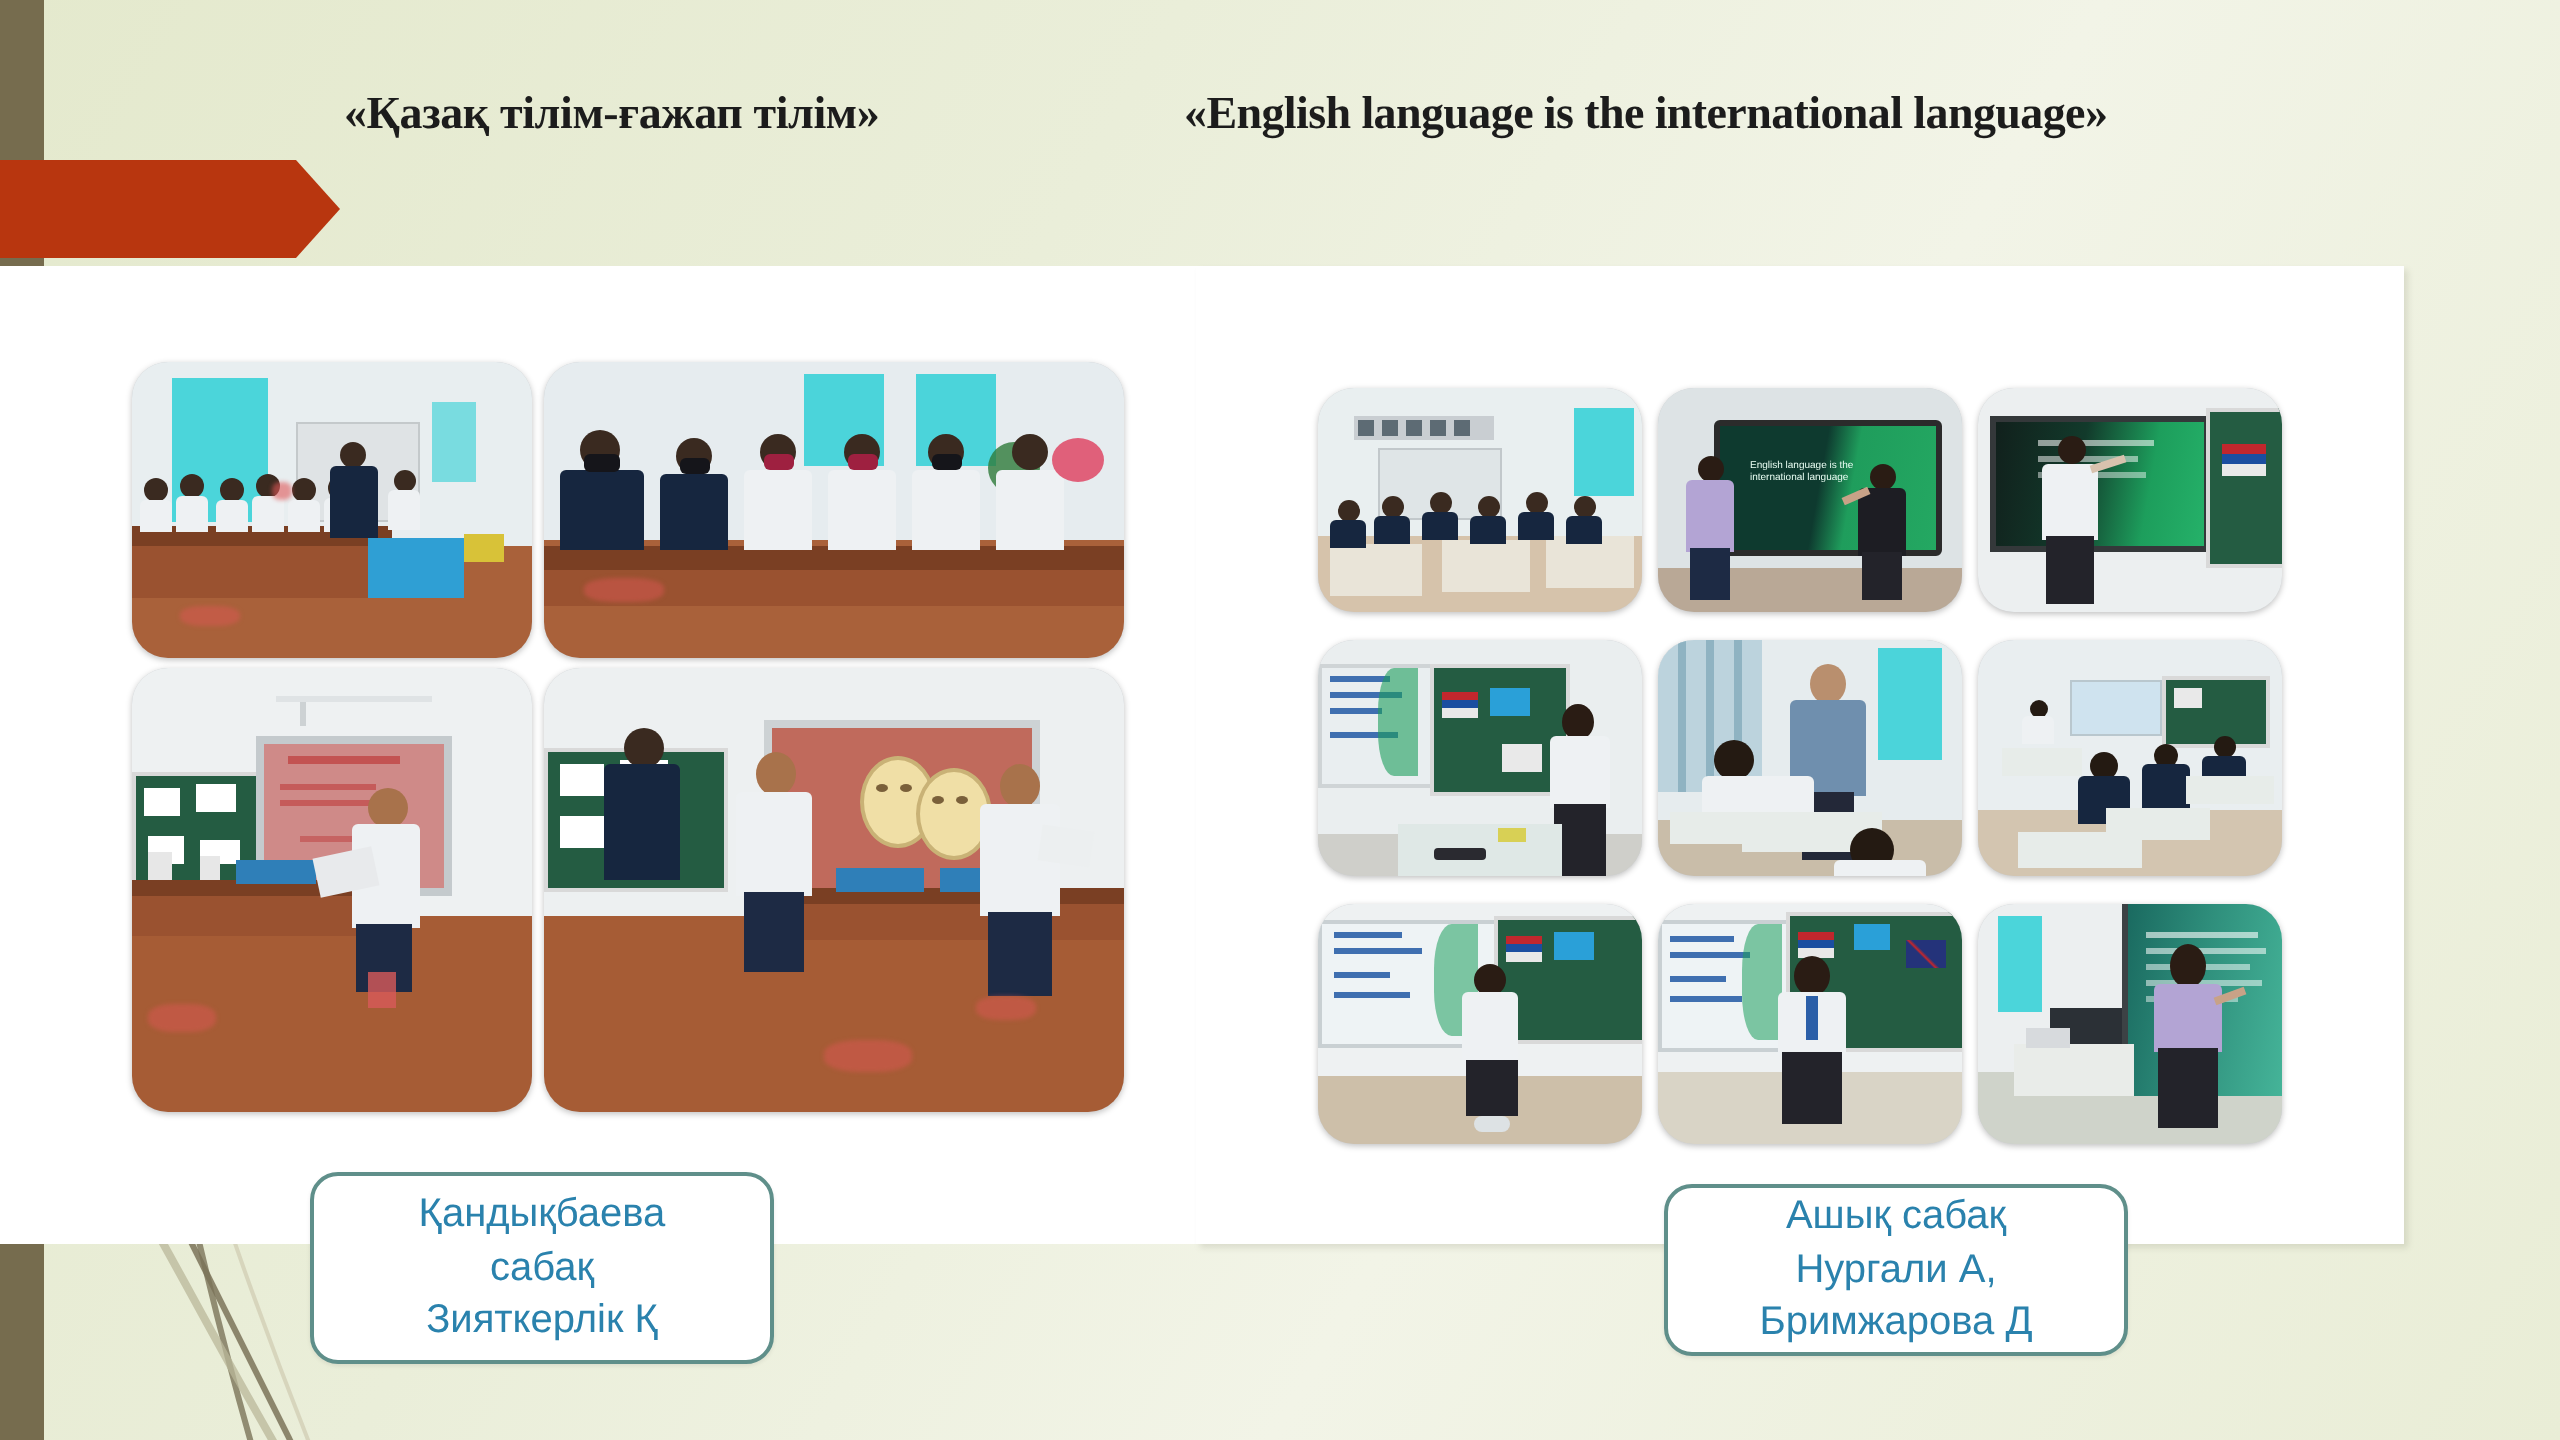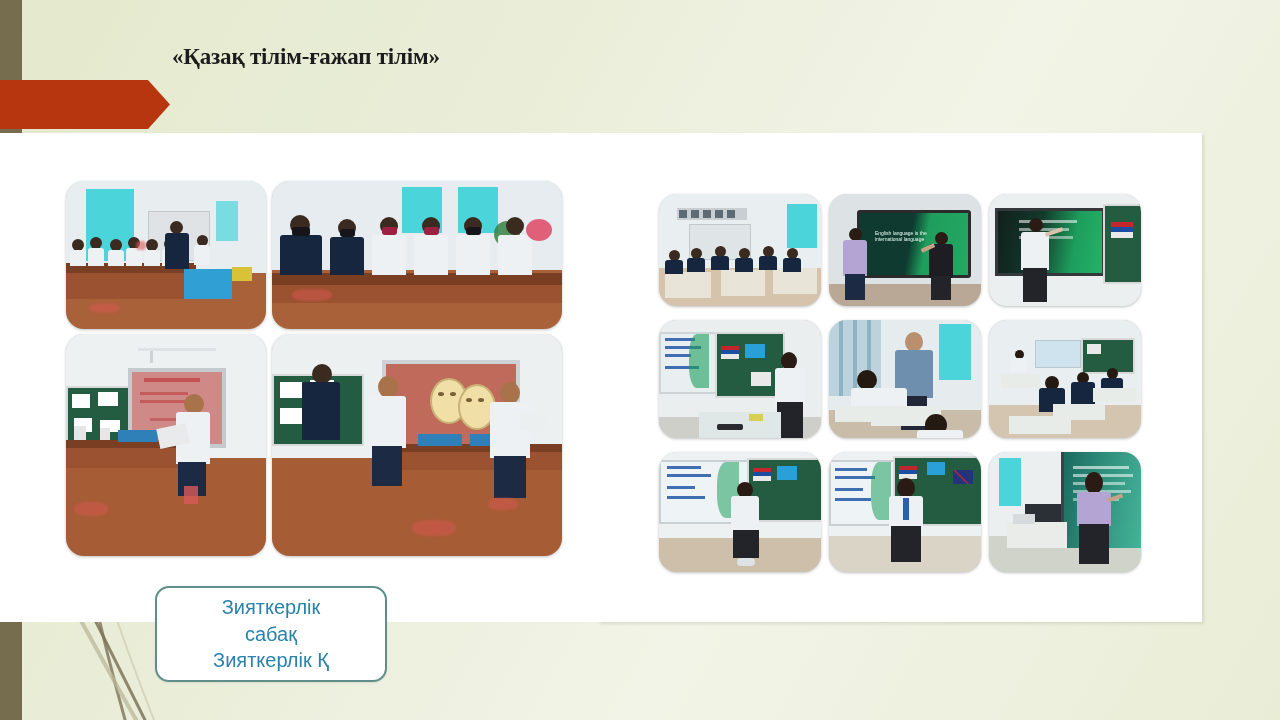--- a/index.html
+++ b/index.html
@@ -116,20 +116,21 @@
     <path d="M52 -10 C 82 40, 108 92, 142 150" stroke="#b9b79a" stroke-width="4" fill="none" opacity=".75"></path>
     <path d="M100 -10 C 118 45, 136 95, 158 150" stroke="#cfcbb0" stroke-width="2" fill="none" opacity=".7"></path>
   </svg>
 
   <svg class="red-arrow" viewBox="0 0 170 49" preserveAspectRatio="none">
     <polygon points="0,0 148,0 170,24.5 148,49 0,49" fill="#b8360f"></polygon>
   </svg>
 
   <div class="title-row">
     <div class="title-kaz">«Қазақ тілім-ғажап тілім»</div>
+    <div class="title-eng">«English language is the international language»</div>
   </div>
 
   <div class="panel-left"></div>
 
   <div class="photo" style="left:66px;top:181px;width:200px;height:148px;">
     <div class="scene">
       <div class="wall"></div>
       <div class="floor" style="background:#a9613a;"></div>
       <div class="window-teal" style="left:20px;top:8px;width:48px;height:72px;"></div>
       <div class="window-teal" style="left:150px;top:20px;width:22px;height:40px;opacity:.6;"></div>
@@ -450,19 +451,24 @@
       <div class="desk-light" style="left:18px;top:70px;width:60px;height:26px;background:#e9ece9;"></div>
       <div style="position:absolute;left:24px;top:62px;width:22px;height:10px;background:#d7dadd;"></div>
       <div class="head" style="left:96px;top:20px;width:18px;height:22px;background:#2a1c14;"></div>
       <div class="body-lav" style="left:88px;top:40px;width:34px;height:34px;"></div>
       <div class="skirt" style="left:90px;top:72px;width:30px;height:40px;background:#23232a;"></div>
       <div style="position:absolute;left:118px;top:44px;width:16px;height:4px;background:#c8a287;transform:rotate(-20deg);"></div>
     </div>
   </div>
 
   <div class="caption" id="caption-left">
-    <span>Зияткерлік</span>
+    <span>Қандықбаева</span>
     <span>сабақ</span>
     <span>Зияткерлік Қ</span>
   </div>
 
+  <div class="caption" id="caption-right">
+    <span>Ашық сабақ</span>
+    <span>Нургали А,</span>
+    <span>Бримжарова Д</span>
+  </div>
 
 </div>
 
 </body></html>

